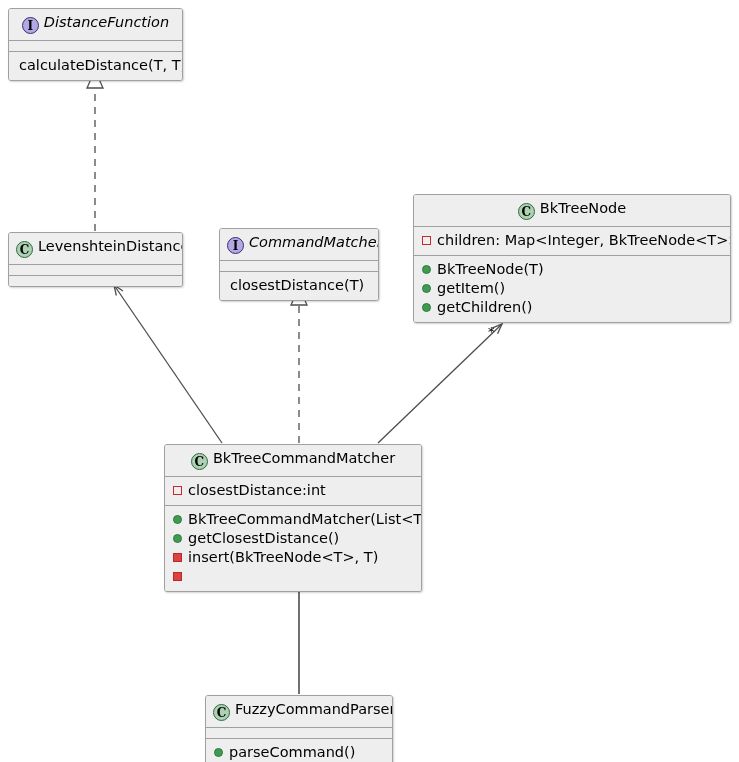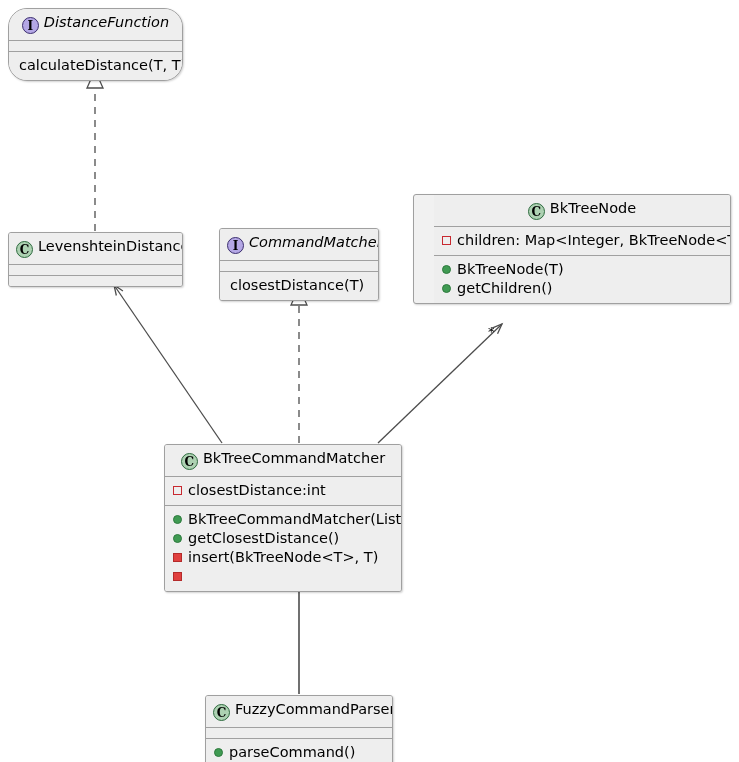--- a/index.html
+++ b/index.html
@@ -169,21 +169,21 @@
     </g>
 
      BkTreeCommandMatcher (association) --&gt;
     <g>
       <line x1="299" y1="694" x2="299" y2="578" stroke="#4d4d4d" stroke-width="1.6" marker-end="url(#openArrow)"></line>
     </g>
   </svg>
 
   <div class="mult-label" style="left:488px; top:324px;">*</div>
 
-  <div class="uml-box" style="left:8px; top:8px; width:175px;border-radius:19px;">
+  <div class="uml-box" style="left:8px; top:8px; width:175px;">
     <div class="uml-header">
       <span class="badge badge-interface">I</span><span class="name-italic">DistanceFunction</span>
     </div>
     <div class="uml-compartment empty"></div>
     <div class="uml-compartment plain">
       <span class="member">calculateDistance(T, T)</span>
     </div>
   </div>
 
   <div class="uml-box" style="left:8px; top:232px; width:175px;">
@@ -197,34 +197,35 @@
   <div class="uml-box" style="left:219px; top:228px; width:160px;">
     <div class="uml-header left-align">
       <span class="badge badge-interface">I</span><span class="name-italic">CommandMatcher</span>
     </div>
     <div class="uml-compartment empty"></div>
     <div class="uml-compartment plain">
       <span class="member">closestDistance(T)</span>
     </div>
   </div>
 
-  <div class="uml-box" style="left:413px; top:194px; width:318px;padding-left:20px;">
+  <div class="uml-box" style="left:413px; top:194px; width:318px;">
     <div class="uml-header">
       <span class="badge badge-class">C</span><span>BkTreeNode</span>
     </div>
     <div class="uml-compartment">
       <span class="member"><span class="vis vis-private-field"></span><span>children: Map&lt;Integer, BkTreeNode&lt;T&gt;&gt;</span></span>
     </div>
     <div class="uml-compartment">
       <span class="member"><span class="vis vis-public-method"></span><span>BkTreeNode(T)</span></span>
+      <span class="member"><span class="vis vis-public-method"></span><span>getItem()</span></span>
       <span class="member"><span class="vis vis-public-method"></span><span>getChildren()</span></span>
     </div>
   </div>
 
-  <div class="uml-box" style="left:164px; top:444px; width:238px;">
+  <div class="uml-box" style="left:164px; top:444px; width:258px;">
     <div class="uml-header">
       <span class="badge badge-class">C</span><span>BkTreeCommandMatcher</span>
     </div>
     <div class="uml-compartment">
       <span class="member"><span class="vis vis-private-field"></span><span>closestDistance:int</span></span>
     </div>
     <div class="uml-compartment">
       <span class="member"><span class="vis vis-public-method"></span><span>BkTreeCommandMatcher(List&lt;T&gt;)</span></span>
       <span class="member"><span class="vis vis-public-method"></span><span>getClosestDistance()</span></span>
       <span class="member"><span class="vis vis-private-method"></span><span>insert(BkTreeNode&lt;T&gt;, T)</span></span>

